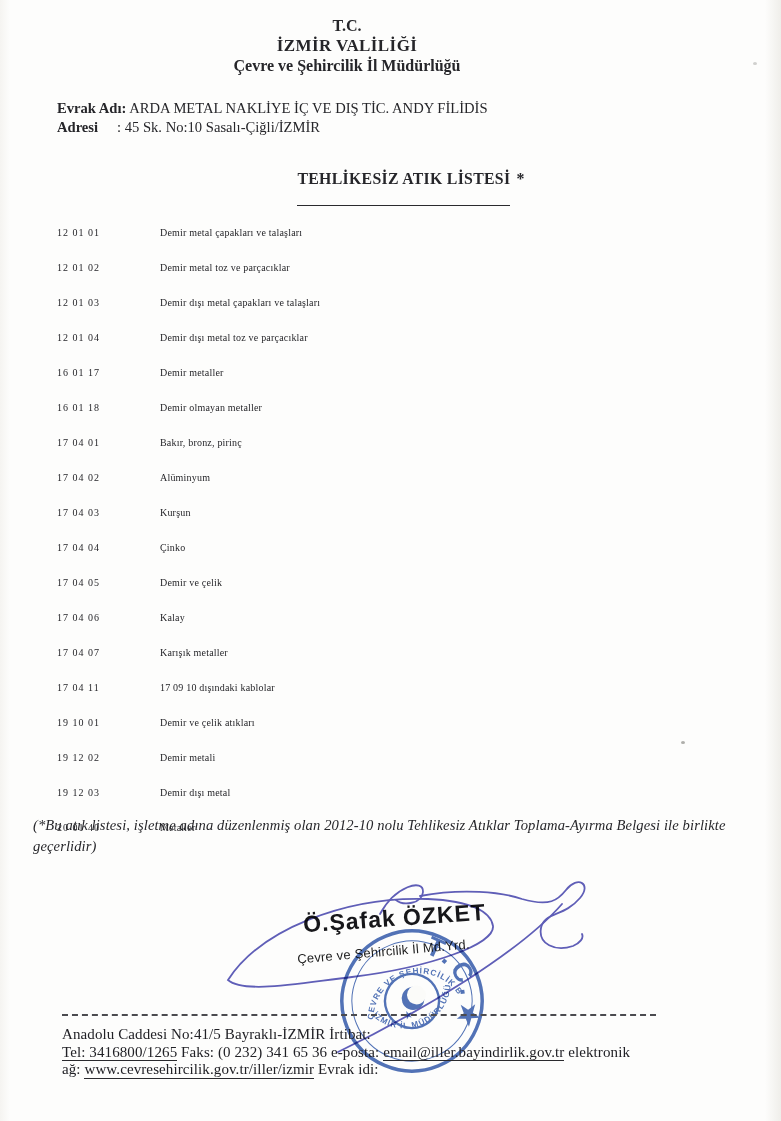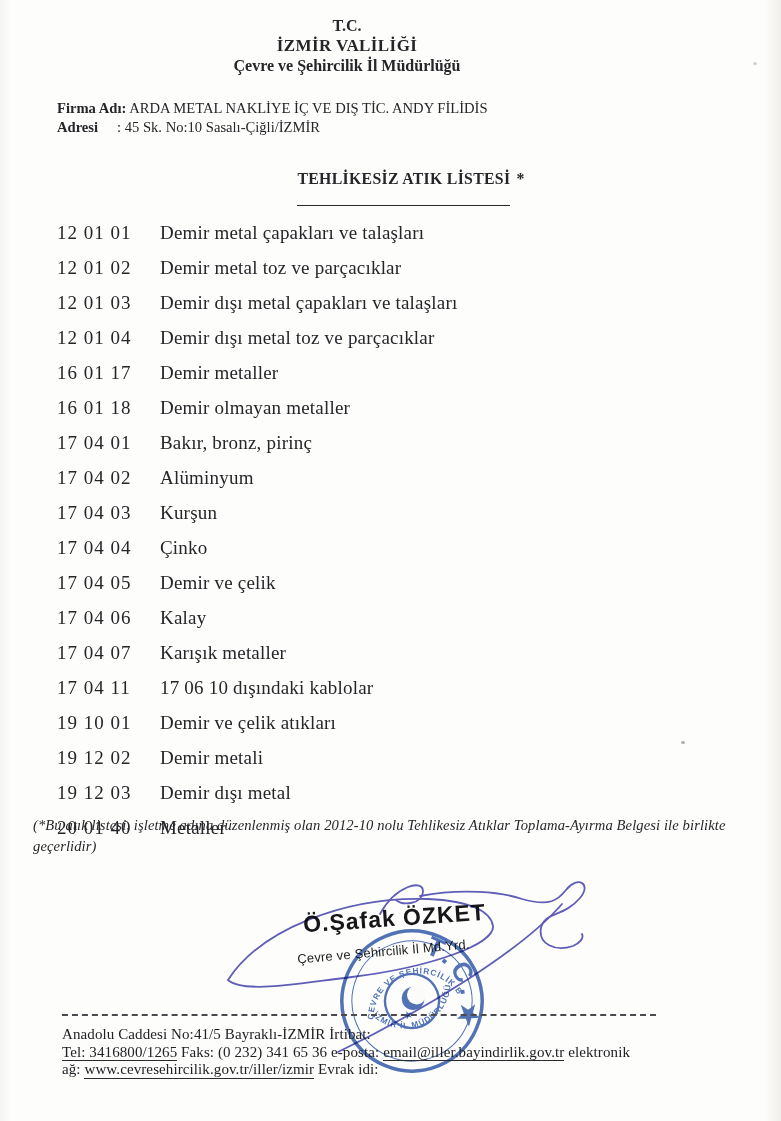--- a/index.html
+++ b/index.html
@@ -17,21 +17,21 @@
   
   .firm{top:99px;left:57px;font-size:14.6px;line-height:18.5px;}
   .firm b{font-weight:bold;}
   .firm .addr-label{display:inline-block;width:60px;font-weight:bold;}
   
   .doc-title{top:170px;left:0;width:822px;text-align:center;font-size:15.8px;font-weight:bold;letter-spacing:.3px;}
   .doc-title .t-underline{border-bottom:1.6px solid #2a2a2e;padding-bottom:18px;}
   .doc-title .t-star{margin-left:6px;}
   
   .list{top:215px;left:57px;width:690px;}
-  .row{height:35px;display:flex;align-items:center;font-size:19px;}
+  .row{height:35px;display:flex;align-items:center;font-size:10px;}
   .row .code{width:103px;letter-spacing:1px;}
   .row .desc{letter-spacing:.2px;}
   
   .footnote{top:815px;left:33px;width:718px;font-style:italic;font-size:14.6px;line-height:21px;letter-spacing:.1px;}
   
   .sig-name{top:905px;left:303px;font-family:"Liberation Sans",sans-serif;
     font-weight:bold;font-size:23px;letter-spacing:1px;color:#17171a;transform:rotate(-4deg);}
   .sig-title{top:944px;left:297px;font-family:"Liberation Sans",sans-serif;
     font-size:13px;letter-spacing:.2px;color:#222;transform:rotate(-5deg);}
   .ink{mix-blend-mode:multiply;pointer-events:none;}
@@ -48,21 +48,21 @@
 </head>
 <body>
 
 <div class="abs header">
   <div class="l1">T.C.</div>
   <div class="l2">İZMİR VALİLİĞİ</div>
   <div class="l3">Çevre ve Şehircilik İl Müdürlüğü</div>
 </div>
 
 <div class="abs firm">
-  <div><b>Firma Adı:</b> <span>ARDA METAL NAKLİYE İÇ VE DIŞ TİC. ANDY FİLİDİS</span></div>
+  <div><b>Evrak Adı:</b> <span>ARDA METAL NAKLİYE İÇ VE DIŞ TİC. ANDY FİLİDİS</span></div>
   <div><span class="addr-label">Adresi</span><span>: 45 Sk. No:10 Sasalı-Çiğli/İZMİR</span></div>
 </div>
 
 <div class="abs doc-title">
   <span class="t-underline">TEHLİKESİZ ATIK LİSTESİ</span><span class="t-star">*</span>
 </div>
 
 <div class="abs list">
 
 <div class="row">
@@ -112,21 +112,21 @@
     <div class="row">
     <span class="code">17 04 06</span>
     <span class="desc">Kalay</span>
   </div>
     <div class="row">
     <span class="code">17 04 07</span>
     <span class="desc">Karışık metaller</span>
   </div>
     <div class="row">
     <span class="code">17 04 11</span>
-    <span class="desc">17 06 10 dışındaki kablolar</span>
+    <span class="desc">17 09 10 dışındaki kablolar</span>
   </div>
     <div class="row">
     <span class="code">19 10 01</span>
     <span class="desc">Demir ve çelik atıkları</span>
   </div>
     <div class="row">
     <span class="code">19 12 02</span>
     <span class="desc">Demir metali</span>
   </div>
     <div class="row">

